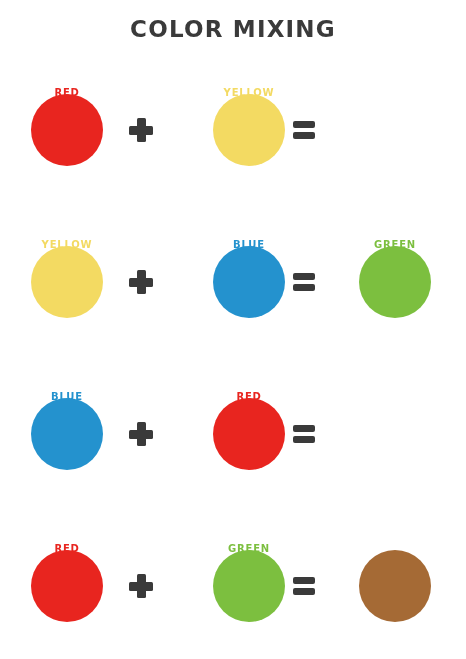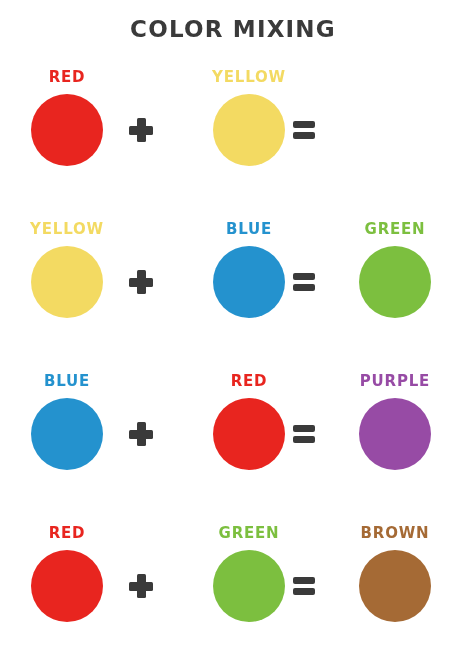--- a/index.html
+++ b/index.html
@@ -55,26 +55,26 @@
     top: 0;
     width: 110px;
     height: 122px;
   }
   .slot-a { left: 12px; }
   .slot-b { left: 194px; }
   .slot-c { left: 340px; }
 
   .swatch-label {
     position: absolute;
-    top: 0;
+    top: 16px;
     left: 0;
     width: 110px;
     text-align: center;
     font-family: "DejaVu Sans", sans-serif;
-    font-size: 15px;
+    font-size: 10px;
     font-weight: bold;
     letter-spacing: 0.8px;
     line-height: 18px;
     white-space: nowrap;
   }
 
   .swatch-circle {
     position: absolute;
     top: 26px;
     left: 19px;
@@ -210,24 +210,20 @@
       <div class="slot slot-b">
         <div class="swatch-label" style="color: rgb(232, 37, 31);">RED</div>
         <div class="swatch-circle" style="background: rgb(232, 37, 31);"></div>
       </div>
       <div class="op op-equals">
         <div class="equals-glyph">
             <span class="bar bar-top" style="background: rgb(58, 58, 58);"></span>
             <span class="bar bar-bottom" style="background: rgb(58, 58, 58);"></span>
           </div>
       </div>
-      <div class="slot slot-c">
-        <div class="swatch-label" style="color: rgb(151, 75, 165);">PURPLE</div>
-        <div class="swatch-circle" style="background: rgb(151, 75, 165);"></div>
-      </div>
     </div>
 
     <div class="mix-row">
       <div class="slot slot-a">
         <div class="swatch-label" style="color: rgb(232, 37, 31);">RED</div>
         <div class="swatch-circle" style="background: rgb(232, 37, 31);"></div>
       </div>
       <div class="op op-plus">
         <div class="plus-glyph">
             <span class="bar-h" style="background: rgb(58, 58, 58);"></span>
@@ -238,19 +234,18 @@
         <div class="swatch-label" style="color: rgb(124, 191, 63);">GREEN</div>
         <div class="swatch-circle" style="background: rgb(124, 191, 63);"></div>
       </div>
       <div class="op op-equals">
         <div class="equals-glyph">
             <span class="bar bar-top" style="background: rgb(58, 58, 58);"></span>
             <span class="bar bar-bottom" style="background: rgb(58, 58, 58);"></span>
           </div>
       </div>
       <div class="slot slot-c">
-        <div class="swatch-label" style="color: rgb(165, 106, 53);">BROWN</div>
         <div class="swatch-circle" style="background: rgb(165, 106, 53);"></div>
       </div>
     </div>
 
   </div>
 </div>
 
 </body></html>

